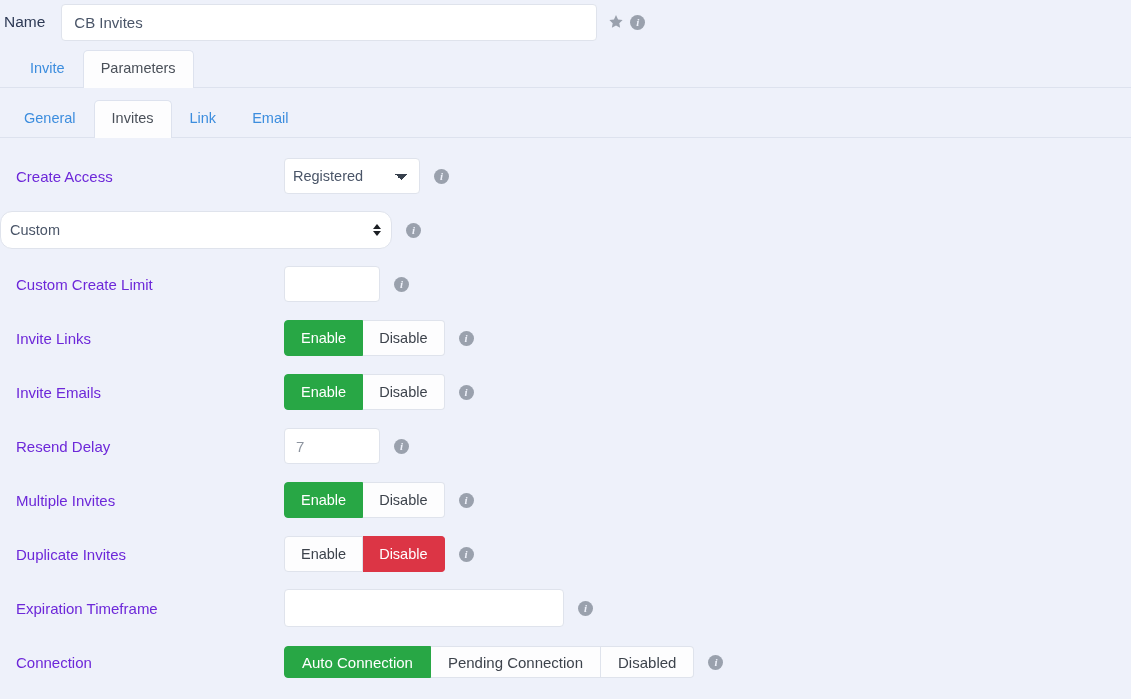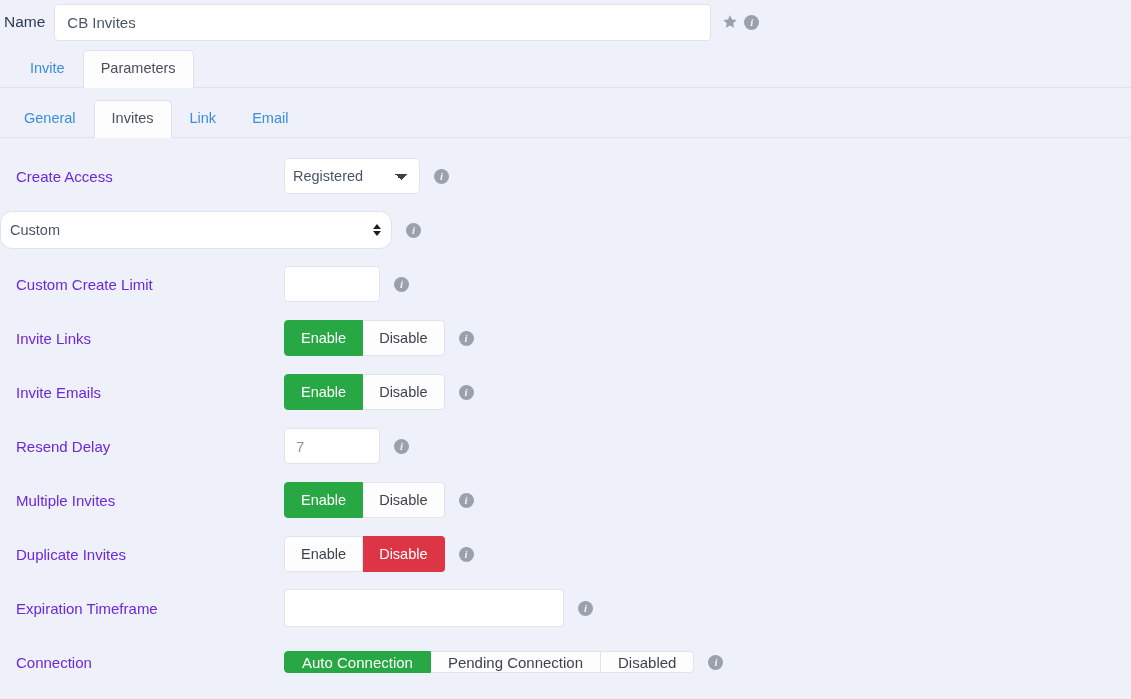--- a/index.html
+++ b/index.html
@@ -14,25 +14,25 @@
   
   .name-row {
     display: flex;
     align-items: center;
     height: 44px;
     padding-left: 4px;
   }
   .name-label {
     font-size: 15.5px;
     color: #2e3a55;
-    margin-right: 9px;
+    margin-right: 16px;
     white-space: nowrap;
   }
   .name-input {
-    width: 657px;
+    width: 536px;
     height: 37px;
     border: 1px solid #dfe3ec;
     border-radius: 4px;
     background: #ffffff;
     font-size: 15px;
     color: #4a5568;
     padding: 0 12px;
     font-family: "Liberation Sans", sans-serif;
     outline: none;
   }
@@ -212,21 +212,21 @@
   .btn-group .gbtn.on-green {
     background: #28a745;
     border-color: #28a745;
     color: #ffffff;
   }
   .btn-group .gbtn.on-red {
     background: #dc3545;
     border-color: #dc3545;
     color: #ffffff;
   }
-  .btn-group.wide .gbtn { height: 22px; padding: 0 17px; font-size: 15px; }
+  .btn-group.wide .gbtn { height: 32px; padding: 0 17px; font-size: 15px; }
 </style>
 </head>
 <body>
 
 <div class="name-row">
   <span class="name-label">Name</span>
   <input class="name-input" type="text" value="CB Invites" style="">
   <span class="name-icons">
     <span class="star-icon">
       <svg width="16" height="16" viewBox="0 0 16 16">

